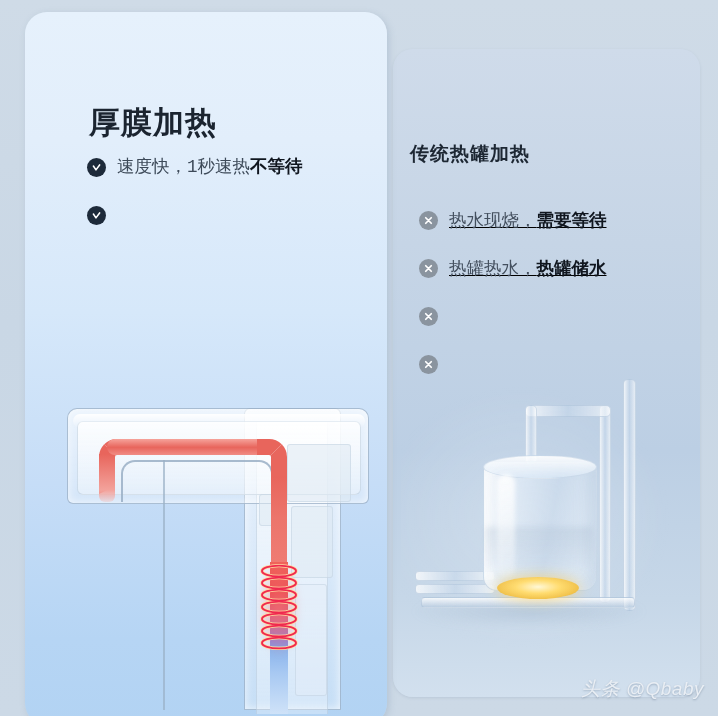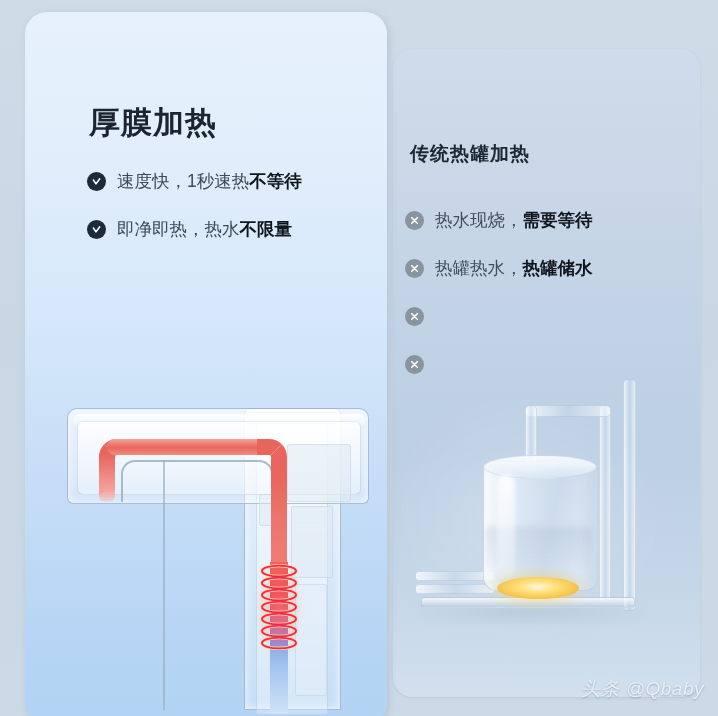--- a/index.html
+++ b/index.html
@@ -39,22 +39,22 @@
     position:absolute;
     font-weight:bold;
     color:#1b2430;
     letter-spacing:1px;
     white-space:nowrap;
   }
   .panel-left .panel-title{left:64px;top:90px;font-size:31px;}
   .panel-right .panel-title{left:17px;top:92px;font-size:19px;color:#1d2733;}
 
   .feature-list{position:absolute;margin:0;padding:0;list-style:none;}
-  .panel-left .feature-list{left:62px;top:158px;}
-  .panel-right .feature-list{left:12px;top:160px;}
+  .panel-left .feature-list{left:62px;top:144px;font-family:Liberation Mono, monospace;}
+  .panel-right .feature-list{left:26px;top:160px;text-decoration:underline;}
 
   .feature-item{
     display:flex;align-items:center;
     height:23px;margin-bottom:25px;
     white-space:nowrap;
   }
   .panel-right .feature-item{margin-bottom:25px;}
 
   .badge{
     flex:0 0 auto;
@@ -318,21 +318,20 @@
             </svg>
         </span>
         <span class="ftxt"><span class="lead-b"></span><span>速度快，1秒速热</span><b>不等待</b></span>
       </li>
       <li class="feature-item">
         <span class="badge check">
           <svg width="11" height="11" viewBox="0 0 12 12">
               <path d="M2.6 4.4 L5.4 8.6 L9.4 3.2" stroke="#ffffff" stroke-width="1.7" stroke-linecap="round" stroke-linejoin="round" fill="none"></path>
             </svg>
         </span>
-        <span class="ftxt"><span class="lead-b"></span><span>即净即热，热水</span><b>不限量</b></span>
       </li>
     </ul>
 
     <div class="prod-left">
       <div class="shell shell-col"></div>
       <div class="shell-col-inner"></div>
       <div class="shell shell-top"></div>
       <div class="shell-top-inner"></div>
       <div class="shell-glare"></div>
 

